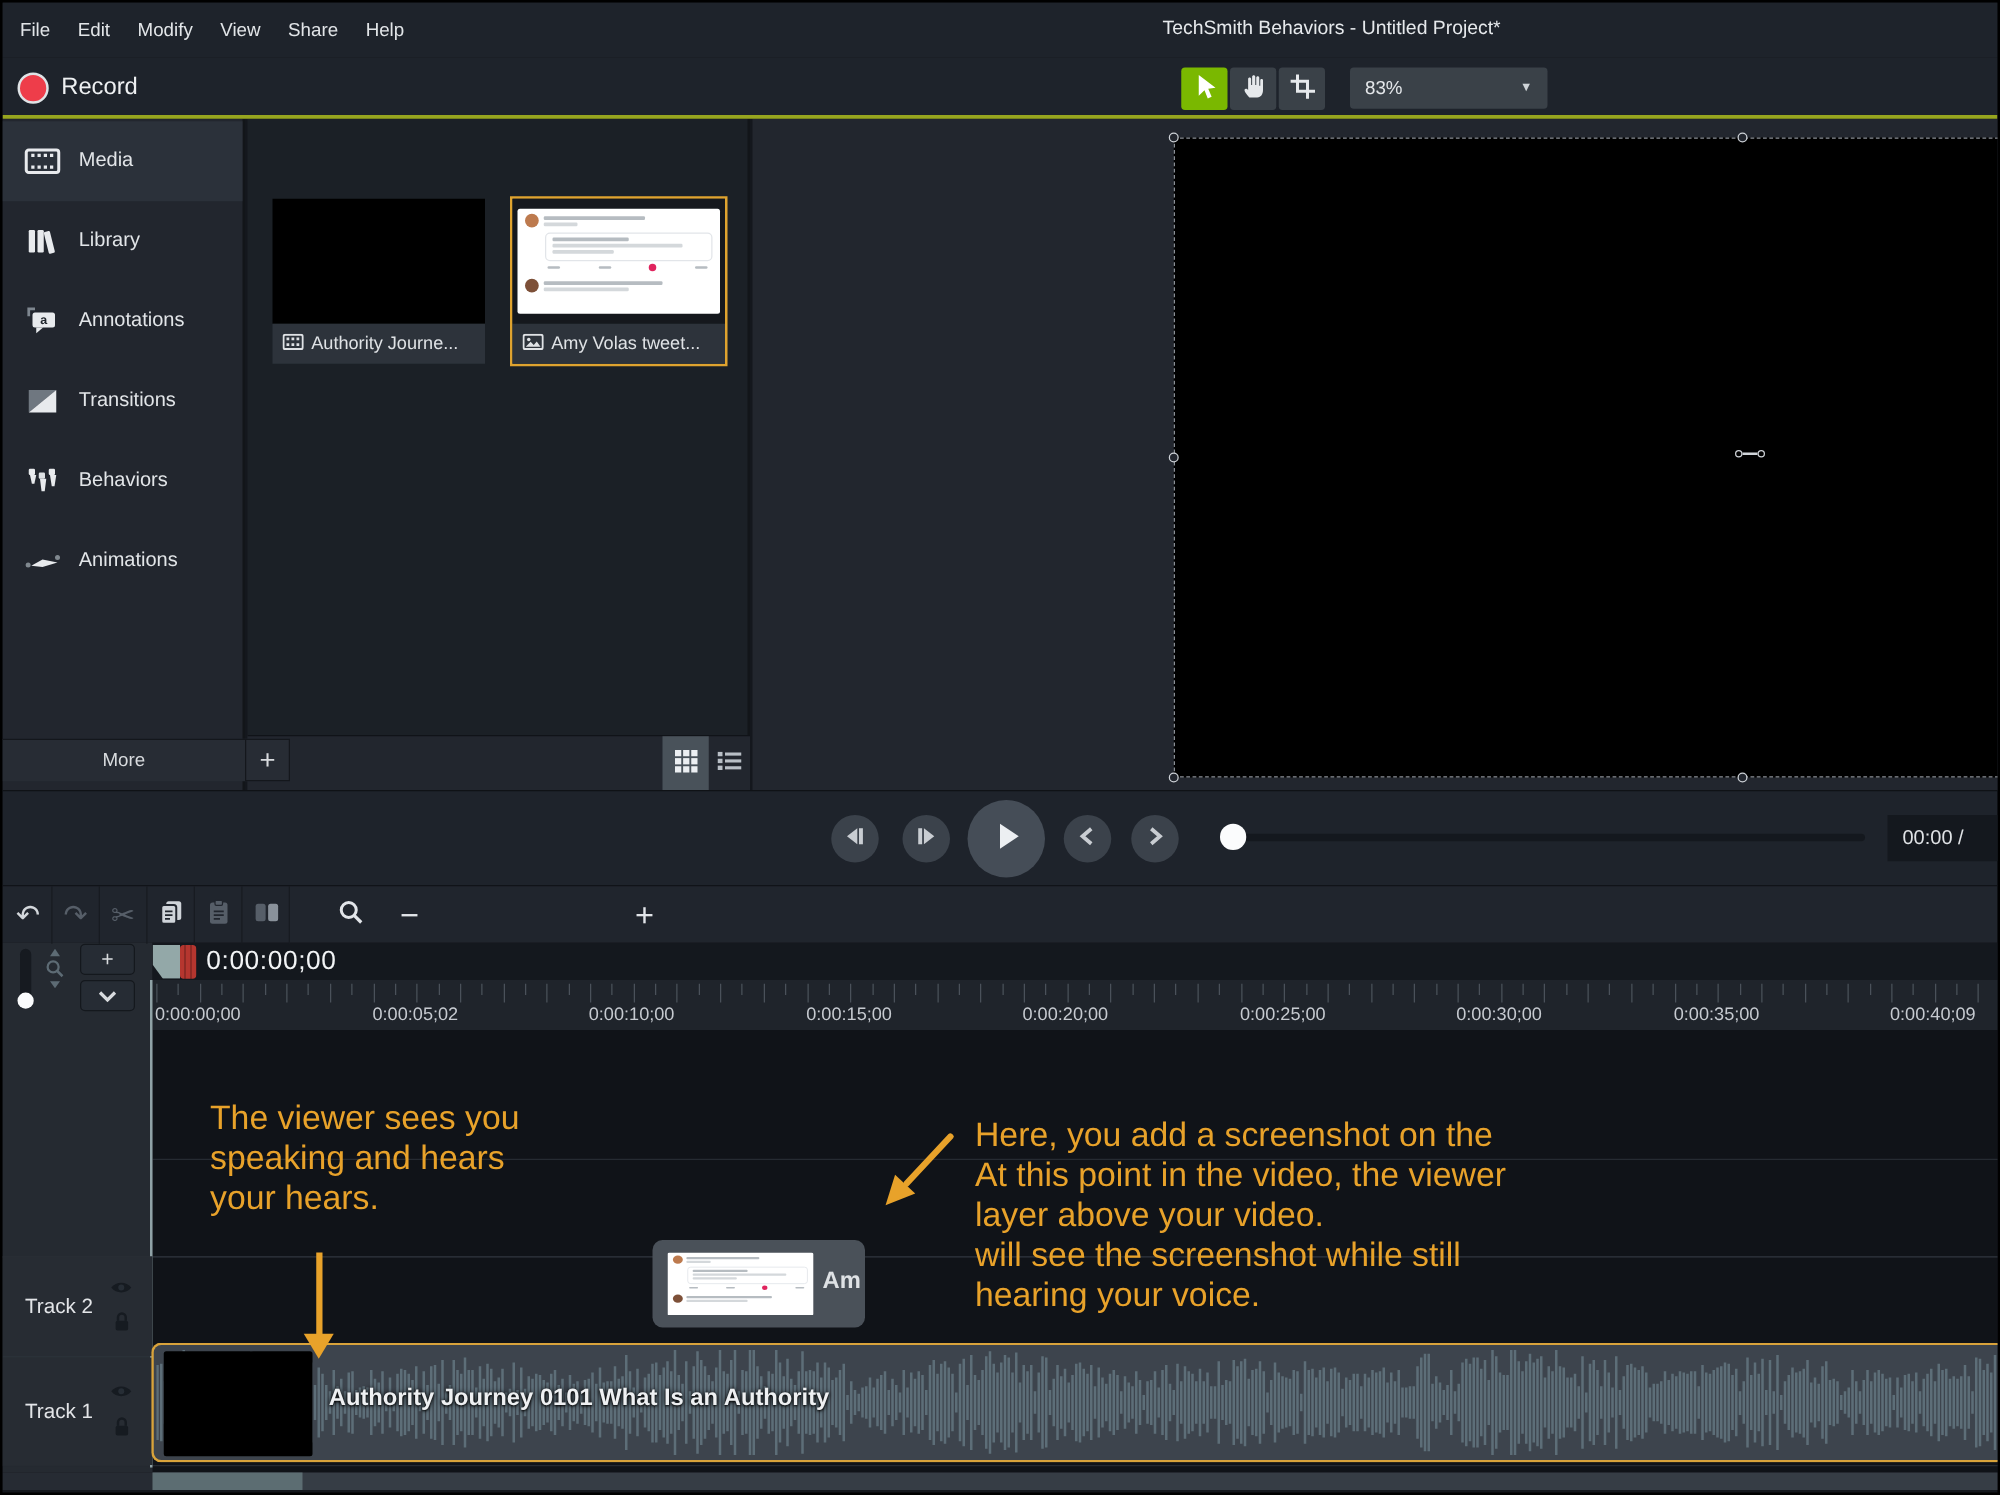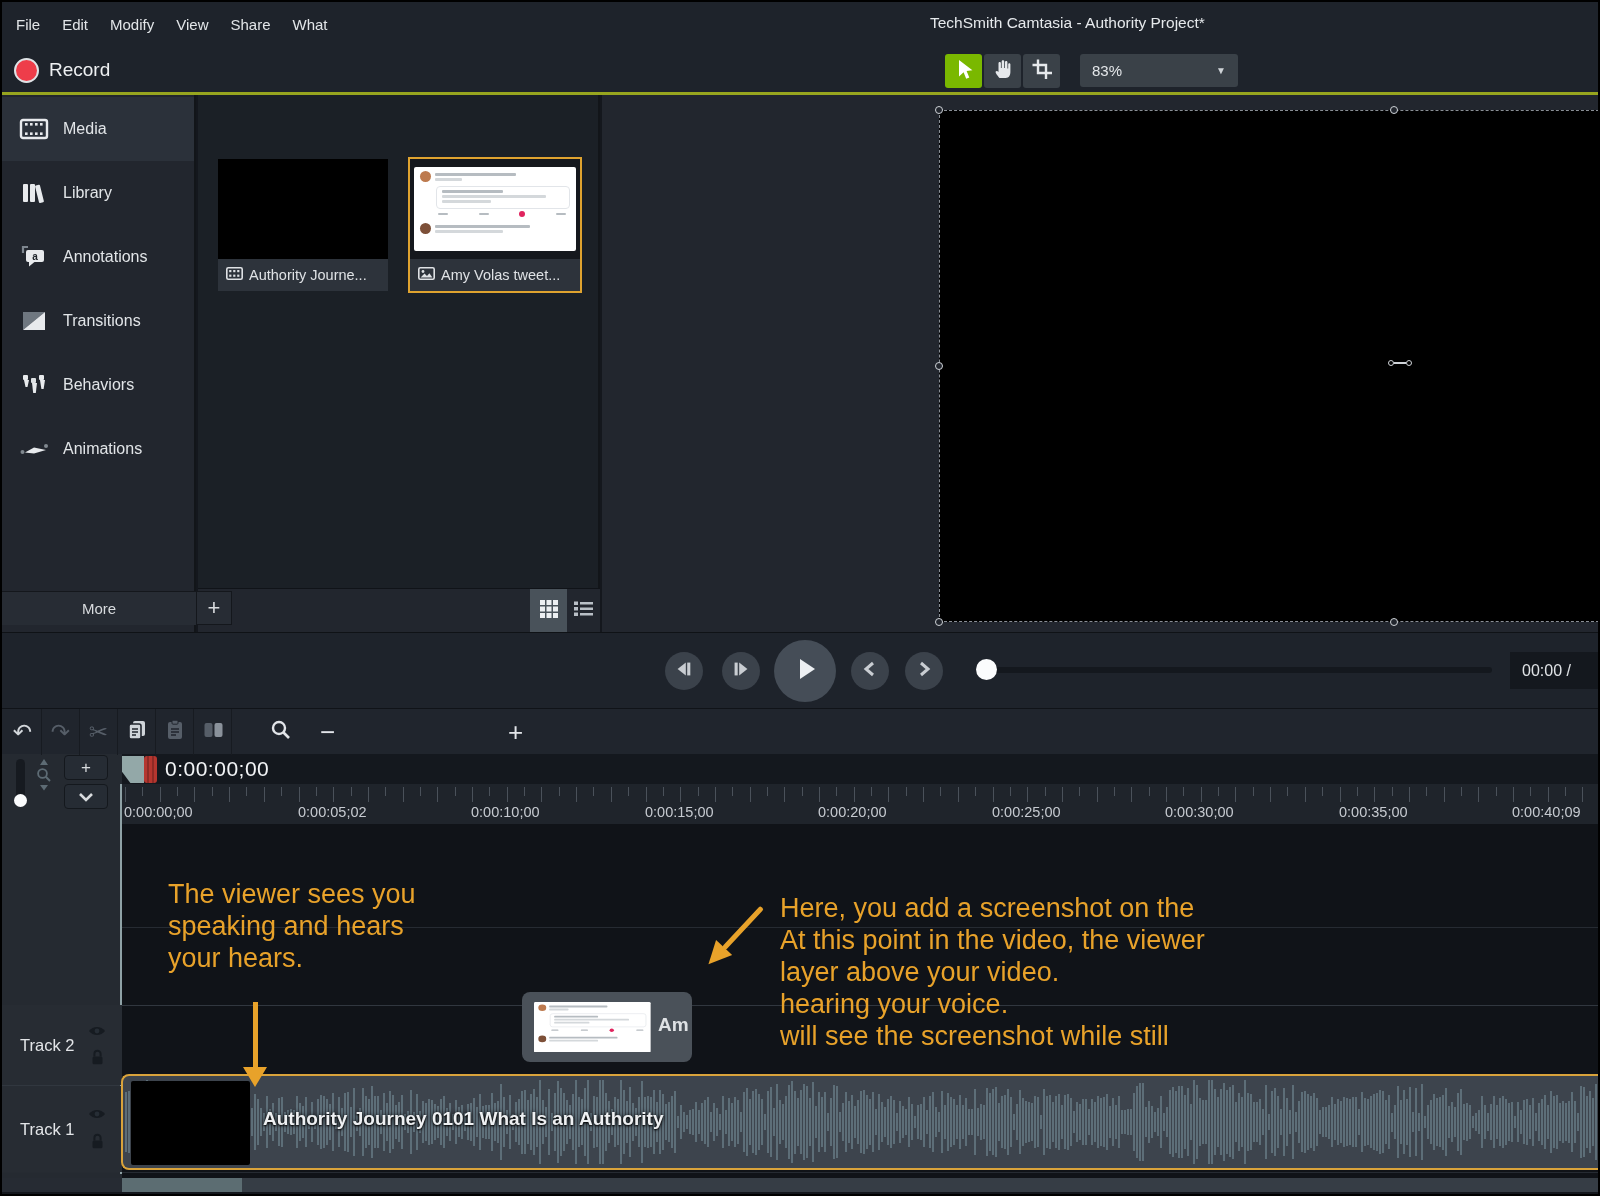--- a/index.html
+++ b/index.html
@@ -131,22 +131,22 @@
 <body>
 
 <div id="app">
 
   <div class="menubar">
     <span class="mitem">File</span>
     <span class="mitem">Edit</span>
     <span class="mitem">Modify</span>
     <span class="mitem">View</span>
     <span class="mitem">Share</span>
-    <span class="mitem">What</span>
-    <div class="win-title">TechSmith Camtasia - Authority Project*</div>
+    <span class="mitem">Help</span>
+    <div class="win-title">TechSmith Behaviors - Untitled Project*</div>
   </div>
 
   <div class="recordbar">
     <div class="rec-btn">
       <span class="rec-dot"></span>
       <span class="rec-label">Record</span>
     </div>
     <div class="tool-btn selected" style="left:943px">
       <span><svg width="20" height="22" viewBox="0 0 20 22">
             <path d="M5 2 L5 18.5 L9.6 14.2 L12.2 20.8 L15.3 19.4 L12.6 13 L18.4 12.2 Z" fill="#fff"></path>
@@ -1127,18 +1127,18 @@
   <div class="note" style="left:166px;top:876px">
     <div>The viewer sees you</div>
     <div>speaking and hears</div>
     <div>your hears.</div>
   </div>
   <div class="arrow1"></div>
   <div class="note" style="left:778px;top:890px">
     <div>Here, you add a screenshot on the</div>
     <div>At this point in the video, the viewer</div>
     <div>layer above your video.</div>
+    <div>will see the screenshot while still</div>
     <div>hearing your voice.</div>
-    <div>will see the screenshot while still</div>
   </div>
   <div class="arrow2"></div>
 
 </div>
 
 </body></html>

